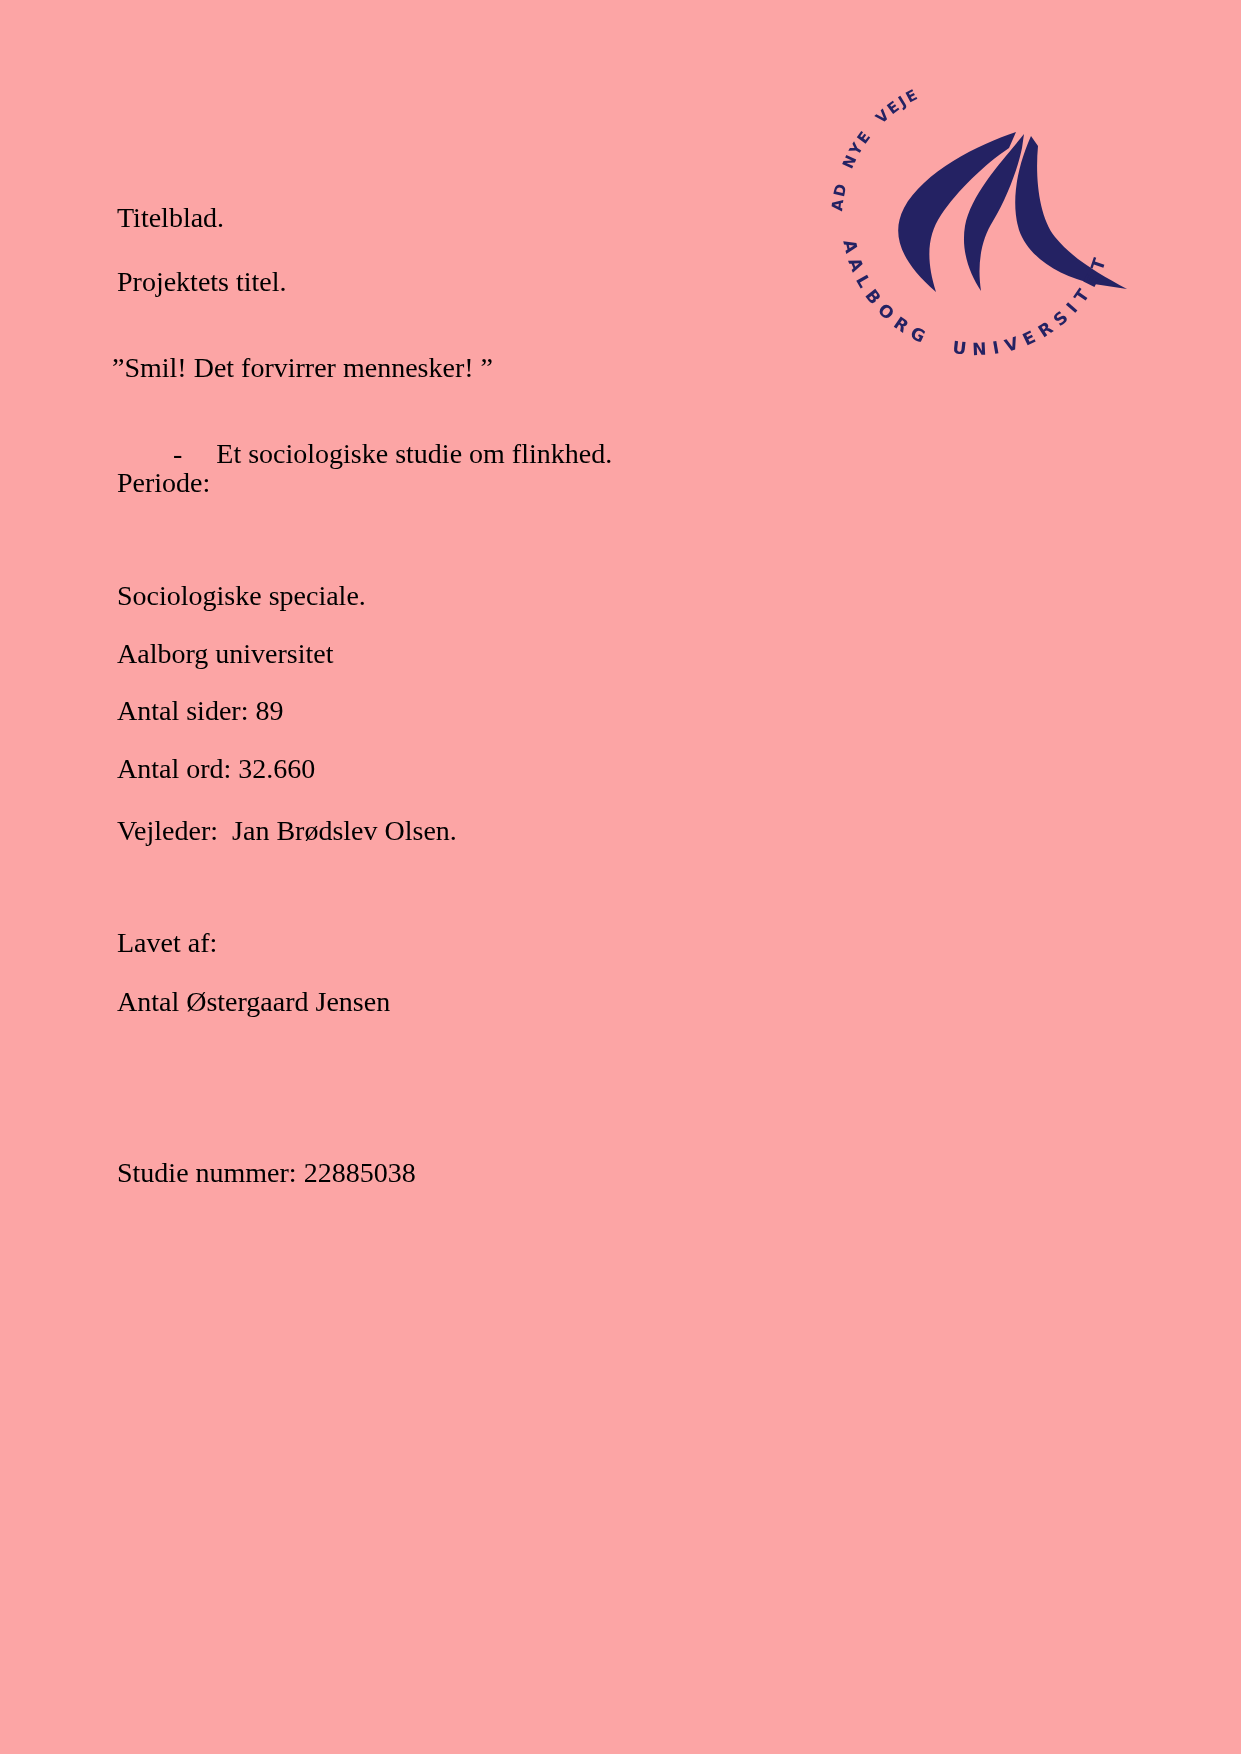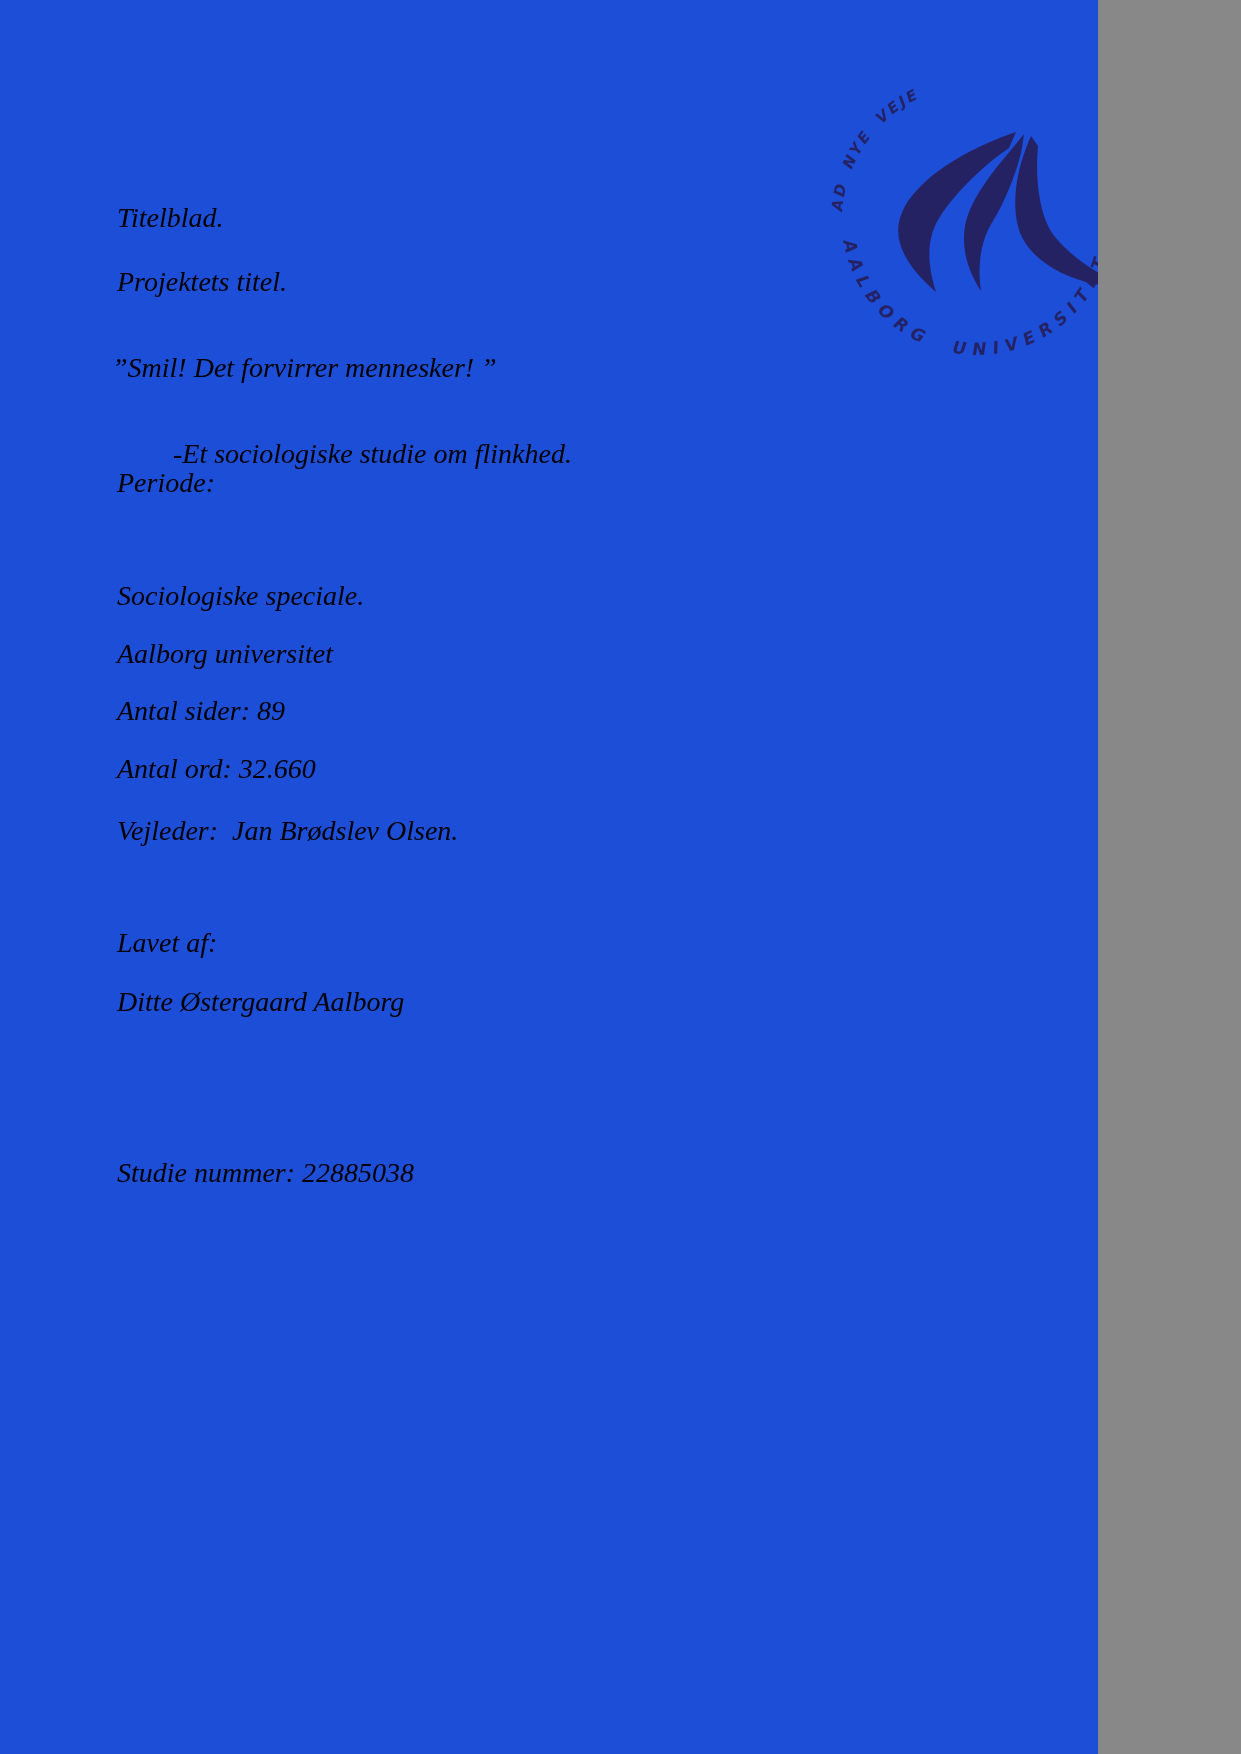--- a/index.html
+++ b/index.html
@@ -1,35 +1,34 @@
 <!DOCTYPE html>
 <html><head>
 <meta charset="utf-8">
 <style>
   html, body { margin: 0; padding: 0; background: #888; }
   .page {
     position: relative;
-    width: 1098px;
+    width: 1241px;
     height: 1754px;
-    background: #1d4ed8;
+    background: #fca5a5;
     overflow: hidden;
     font-family: "Liberation Serif", "DejaVu Serif", serif;
     color: #000000;
-    font-style: italic;
   }
   .line {
     position: absolute;
     left: 117px;
     font-size: 28px;
     line-height: 28px;
     white-space: pre-wrap;
     color: #000000;
   }
   .indent-line { left: 145px; }
-  .indent-line .sub-text { }
+  .indent-line .sub-text { margin-left: 34px; }
   .sig-line { left: 110px; letter-spacing: 0px; }
   .logo {
     position: absolute;
     left: 819px;
     top: 88px;
     width: 316px;
     height: 272px;
   }
   .logo svg { width: 100%; height: 100%; display: block; }
   .logo text {
@@ -70,21 +69,21 @@
   <div class="line" style="top:640px">Aalborg universitet</div>
 
   <div class="line" style="top:697px">Antal sider: 89</div>
 
   <div class="line" style="top:755px">Antal ord: 32.660</div>
 
   <div class="line" style="top:817px">Vejleder:  Jan Brødslev Olsen.</div>
 
   <div class="line" style="top:929px">Lavet af:</div>
 
-  <div class="line" style="top:988px">Ditte Østergaard Aalborg</div>
+  <div class="line" style="top:988px">Antal Østergaard Jensen</div>
 
 
   <div class="line" style="top:1159px">Studie nummer: 22885038</div>
 
   <div class="logo">
     <svg viewBox="0 0 316 272" xmlns="http://www.w3.org/2000/svg">
       <defs>
         <path id="arcTop" d="M 23 132 A 135 135 0 0 1 293 132" fill="none"></path>
         <path id="arcBottom" d="M 23 132 A 135 135 0 0 0 293 132" fill="none"></path>
       </defs>

